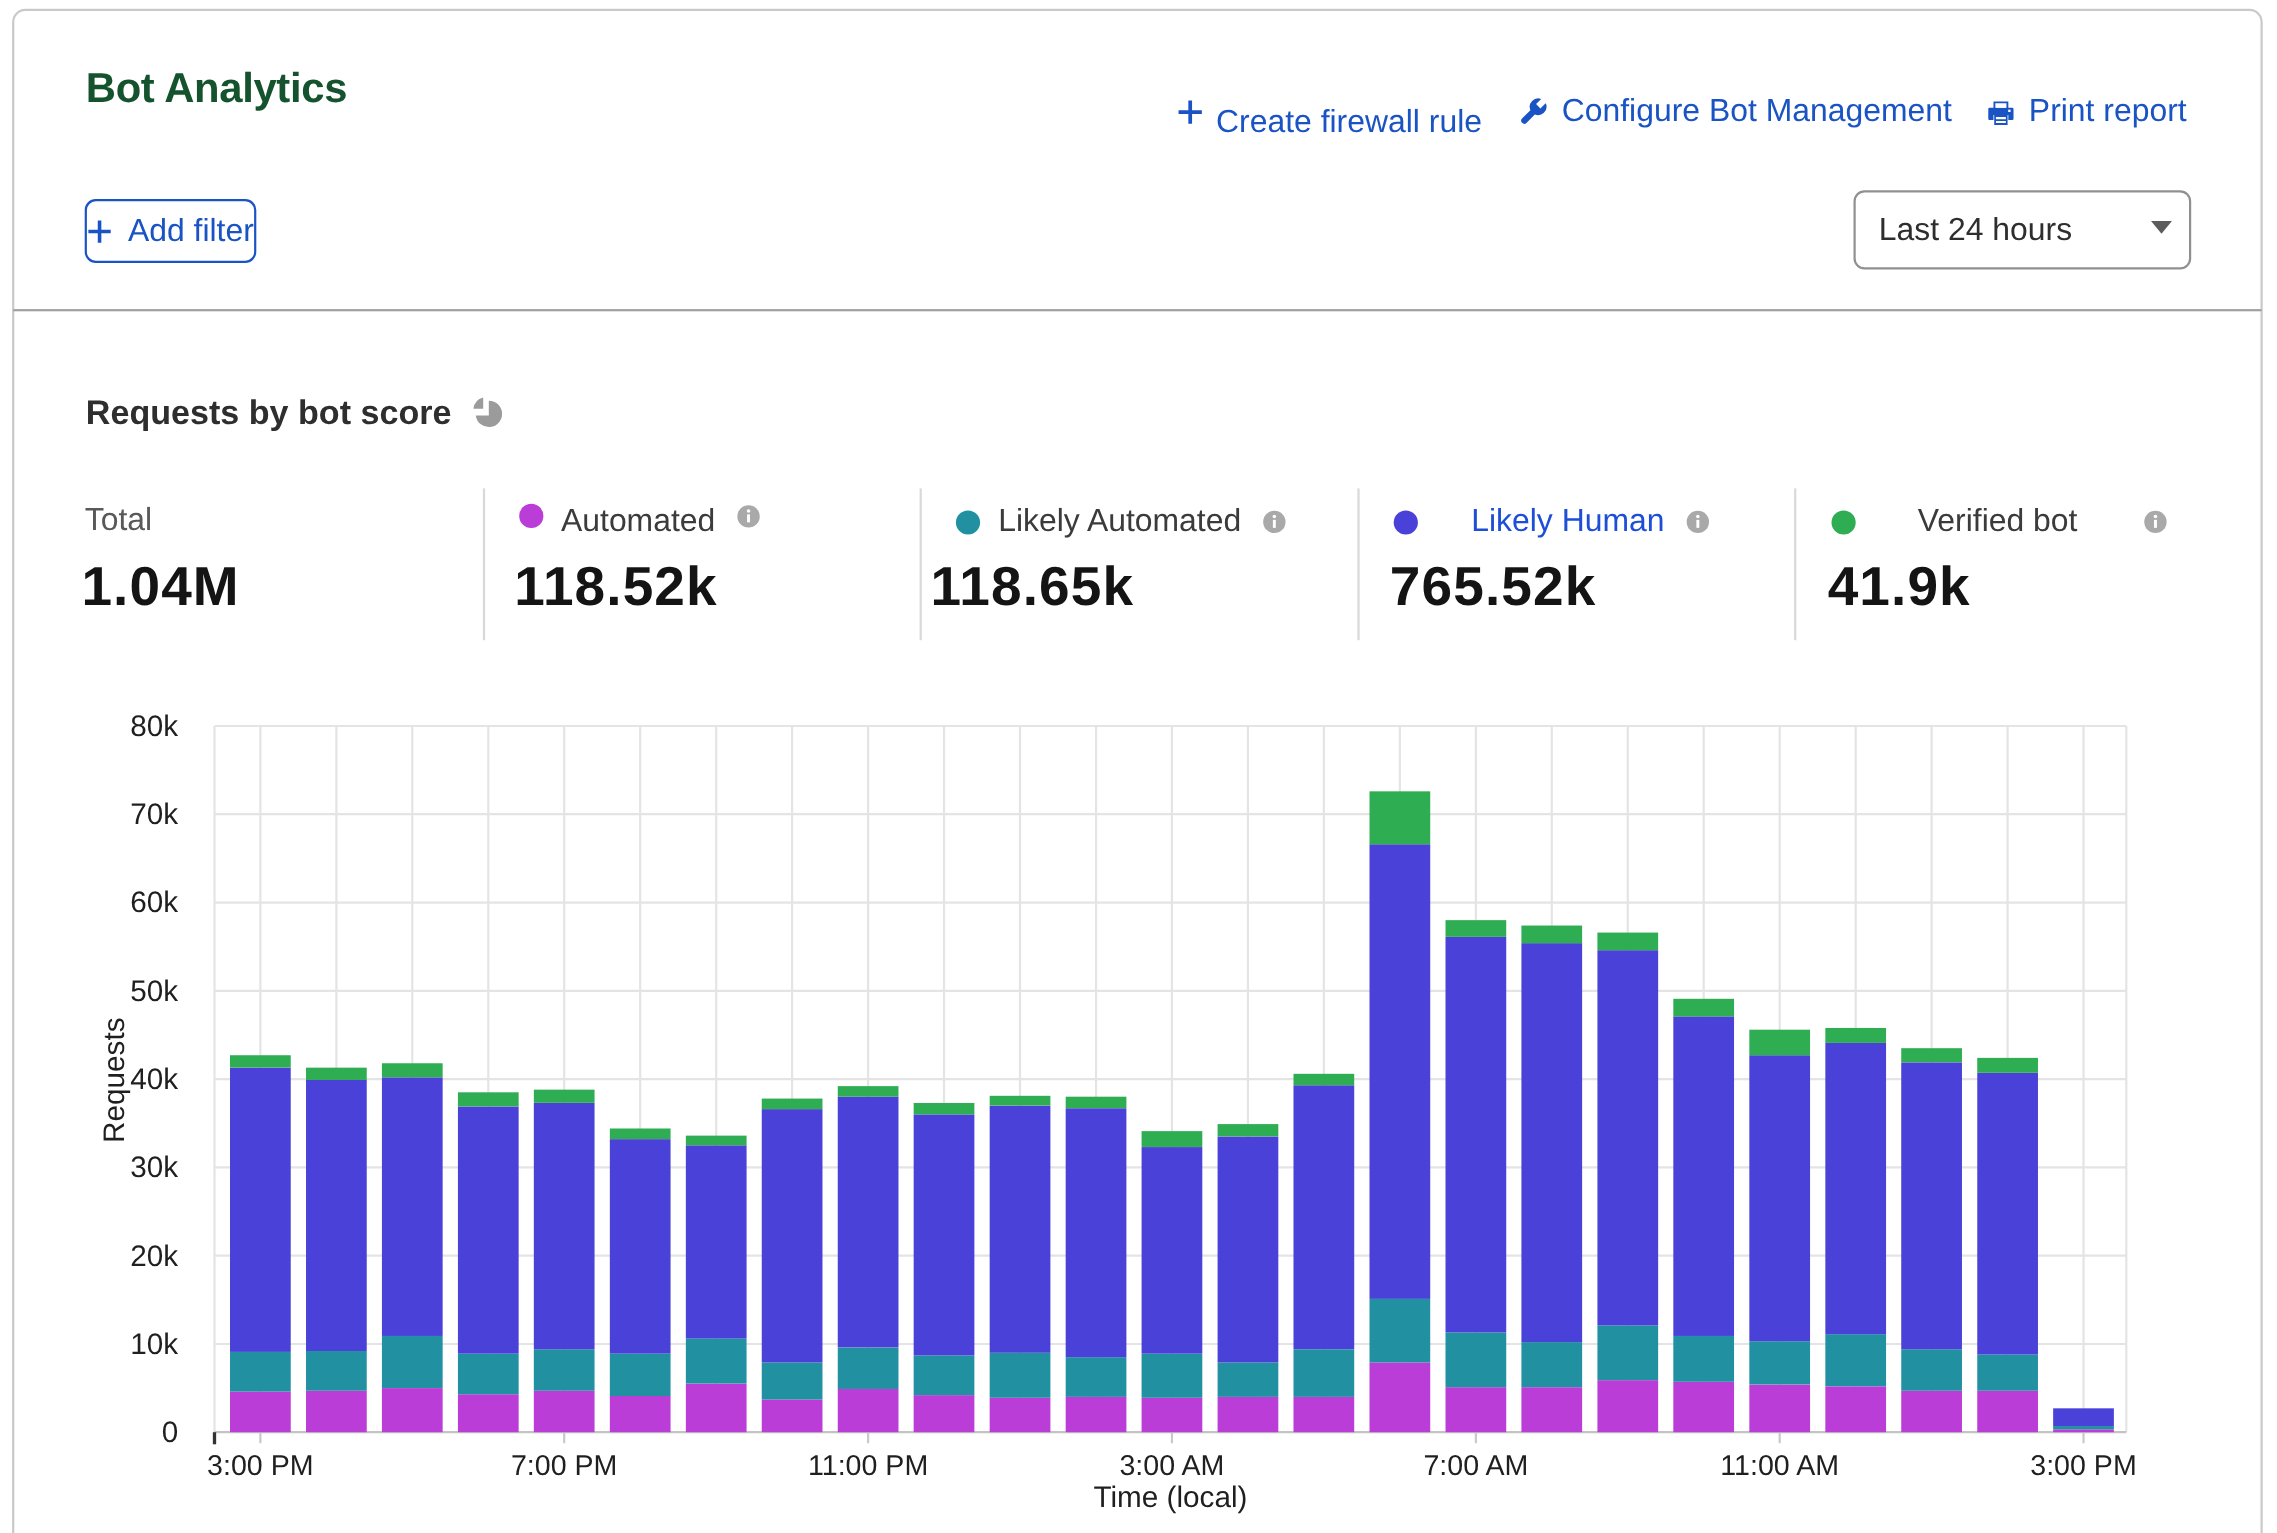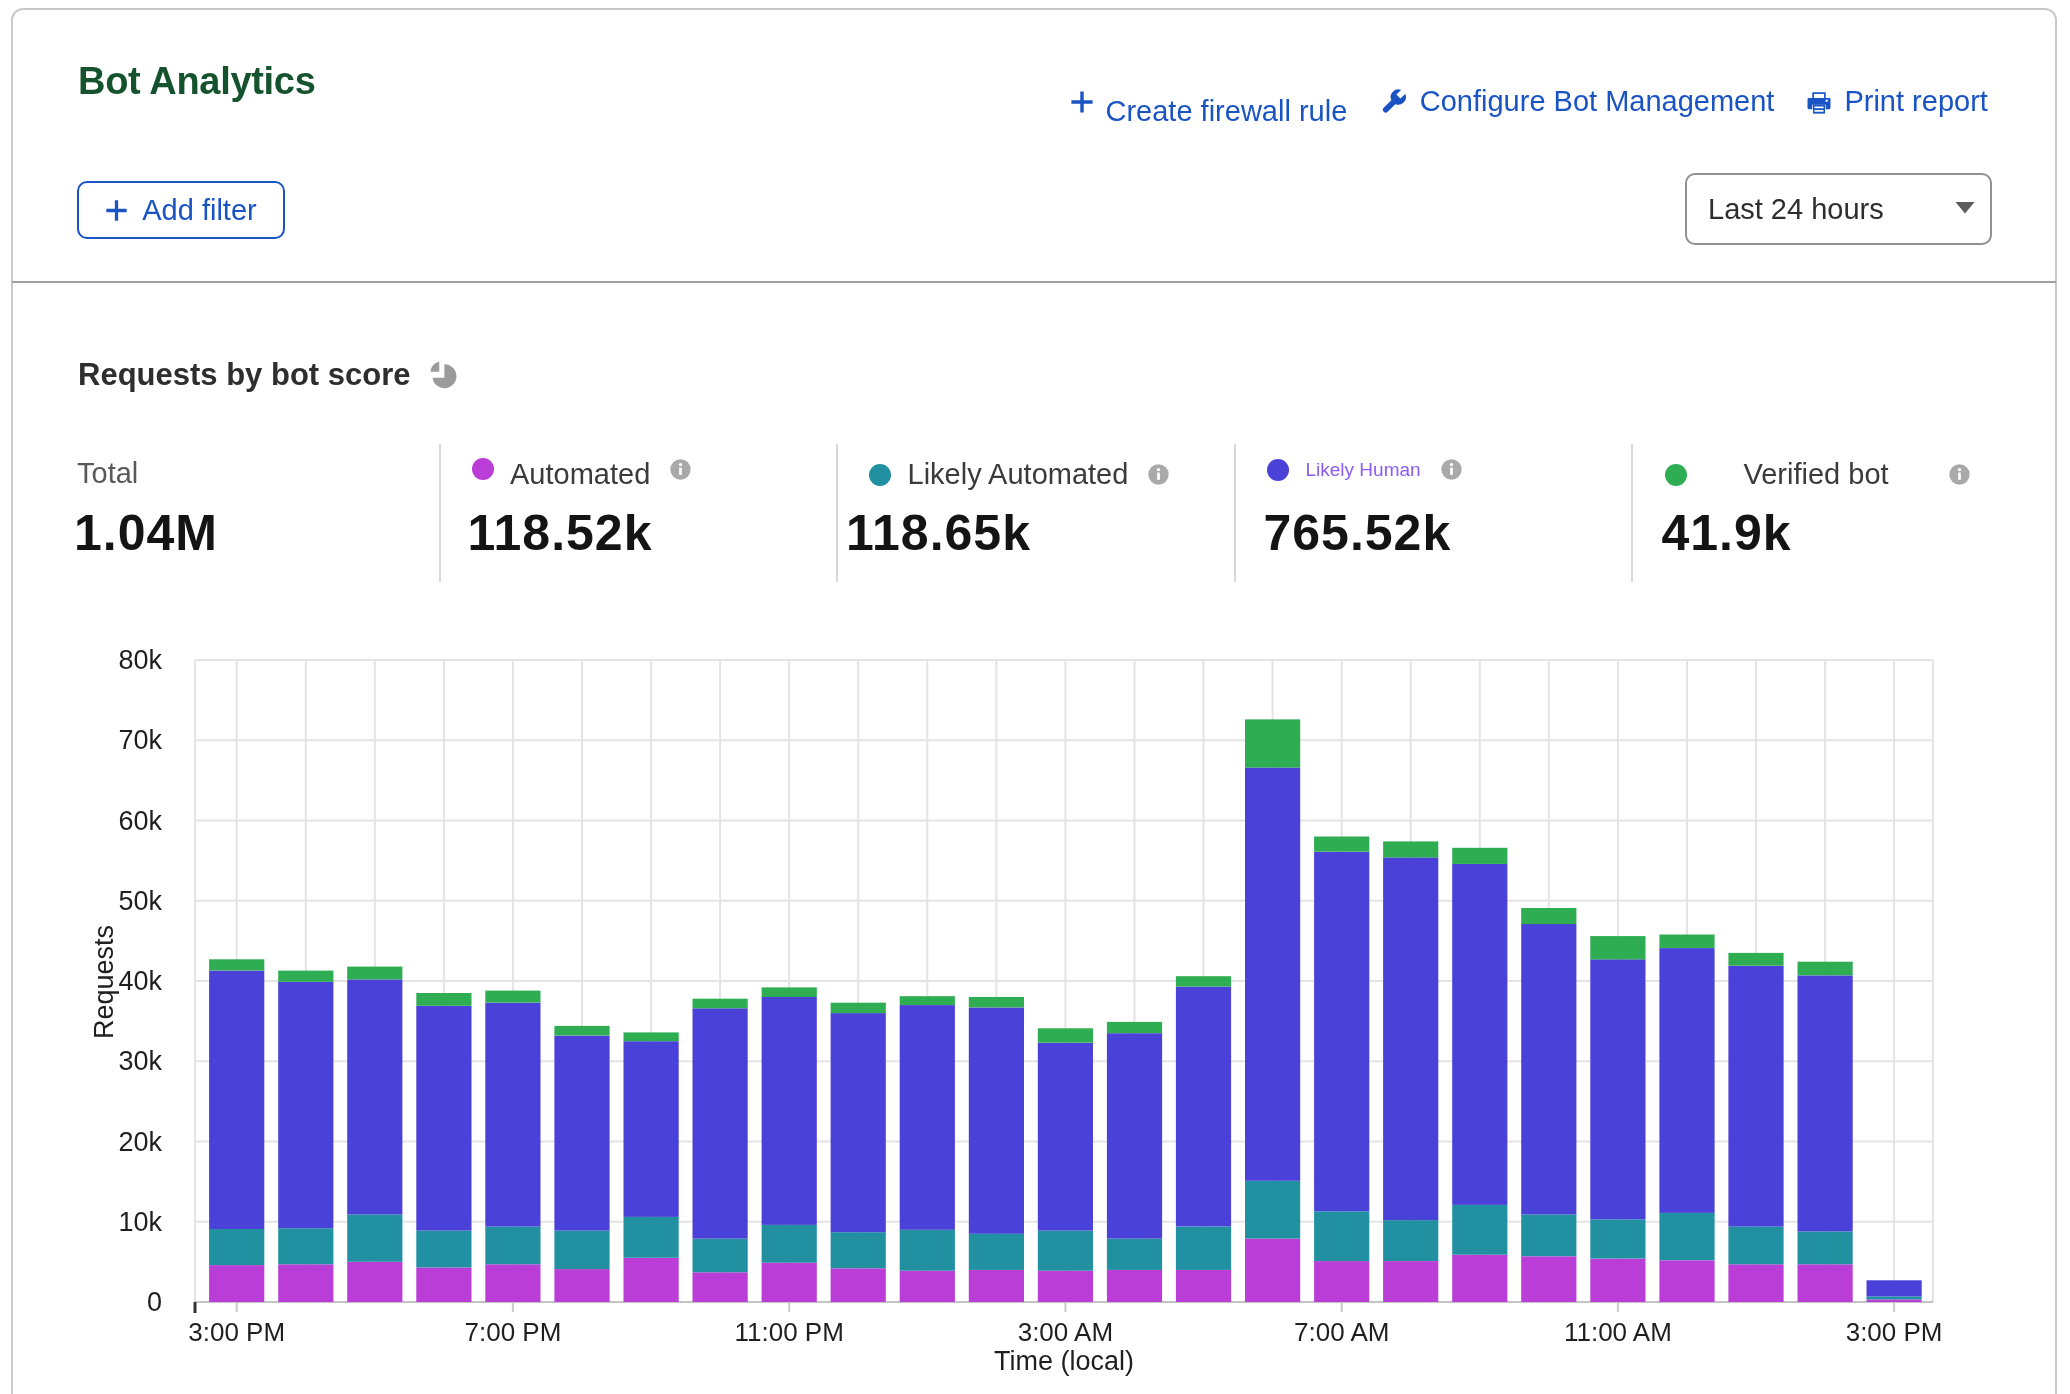--- a/index.html
+++ b/index.html
@@ -33,21 +33,21 @@
         <path fill="#1a54c4" d="M6 2h12v5H6z M6 7h-3.2a1 1 0 0 0-1 1v8a1 1 0 0 0 1 1H6v-4h12v4h3.2a1 1 0 0 0 1-1V8a1 1 0 0 0-1-1z M8 4h8v3H8z" fill-rule="evenodd"></path>
         <path fill="#ffffff" d="M7.5 3.5h9v3.5h-9z"></path>
         <rect x="17.9" y="8.6" width="1.9" height="1.9" fill="#ffffff"></rect>
         <path fill="#1a54c4" d="M6.6 13h10.8v8H6.6z"></path>
         <path fill="#ffffff" d="M8 14.6h8v1.7H8z M8 17.7h8v1.7H8z"></path>
       </svg>
       <span style="margin-left:11px;">Print report</span>
     </span>
 </div>
 
-<div style="position:absolute;left:77px;top:181px;width:208px;height:58px;border:2px solid #1a54c4;border-radius:10px;display:flex;align-items:center;justify-content:center;color:#1a54c4;">
+<div style="position:absolute;left:77px;top:181px;width:156px;height:58px;border:2px solid #1a54c4;border-radius:10px;display:flex;align-items:center;justify-content:center;color:#1a54c4;">
   <svg width="23" height="23" viewBox="0 0 24 24" style="flex:none">
       <path d="M12 1.4v21.2M1.4 12h21.2" stroke="#1a54c4" stroke-width="3.4" fill="none"></path>
     </svg>
     <span style="font-size:29px;margin-left:14px;">Add filter</span>
 </div>
 
 <div style="position:absolute;left:1685px;top:173px;width:307px;height:72px;border:2.5px solid #909090;border-radius:10px;display:flex;align-items:center;padding:0 14px 0 21px;">
   <span style="font-size:29px;color:#2e2e2e;">Last 24 hours</span>
   <span style="margin-left:auto;"><svg width="22" height="15" viewBox="0 0 22 15" style="flex:none">
         <path d="M1.5 2h19L11 13.5z" fill="#5c5c5c"></path>
@@ -82,21 +82,21 @@
     <span style="font-size:29px;color:#3b3b3b;white-space:nowrap;">Likely Automated</span>
     <svg width="23" height="23" viewBox="0 0 24 24" style="flex:none;margin-left:19px">
       <circle cx="12" cy="12" r="10.6" fill="#a9a9a9"></circle>
       <rect x="10.6" y="10" width="2.8" height="7.6" fill="#ffffff"></rect>
       <circle cx="12" cy="6.9" r="1.7" fill="#ffffff"></circle>
     </svg>
   </div>
 <div style="position:absolute;left:846px;top:504px;font-size:50px;font-weight:bold;color:#141414;letter-spacing:1px;">118.65k</div>
 <div style="position:absolute;left:1267.0px;top:458px;display:flex;align-items:center;">
     <span style="flex:none;width:22px;height:22px;border-radius:50%;background:#4a41d9;margin-right:16.5px;"></span>
-    <span style="font-size:19px;color:#8b5cf6;white-space:nowrap;">Likely Human</span>
+    <span style="font-size:29px;color:#1d4ed8;white-space:nowrap;margin-left:32px;">Likely Human</span>
     <svg width="23" height="23" viewBox="0 0 24 24" style="flex:none;margin-left:19px">
       <circle cx="12" cy="12" r="10.6" fill="#a9a9a9"></circle>
       <rect x="10.6" y="10" width="2.8" height="7.6" fill="#ffffff"></rect>
       <circle cx="12" cy="6.9" r="1.7" fill="#ffffff"></circle>
     </svg>
   </div>
 <div style="position:absolute;left:1263.5px;top:504px;font-size:50px;font-weight:bold;color:#141414;letter-spacing:1px;">765.52k</div>
 <div style="position:absolute;left:1665.0px;top:458px;display:flex;align-items:center;gap:40px;">
     <span style="flex:none;width:22px;height:22px;border-radius:50%;background:#2ead52;margin-right:16.5px;"></span>
     <span style="font-size:29px;color:#3b3b3b;white-space:nowrap;">Verified bot</span>

